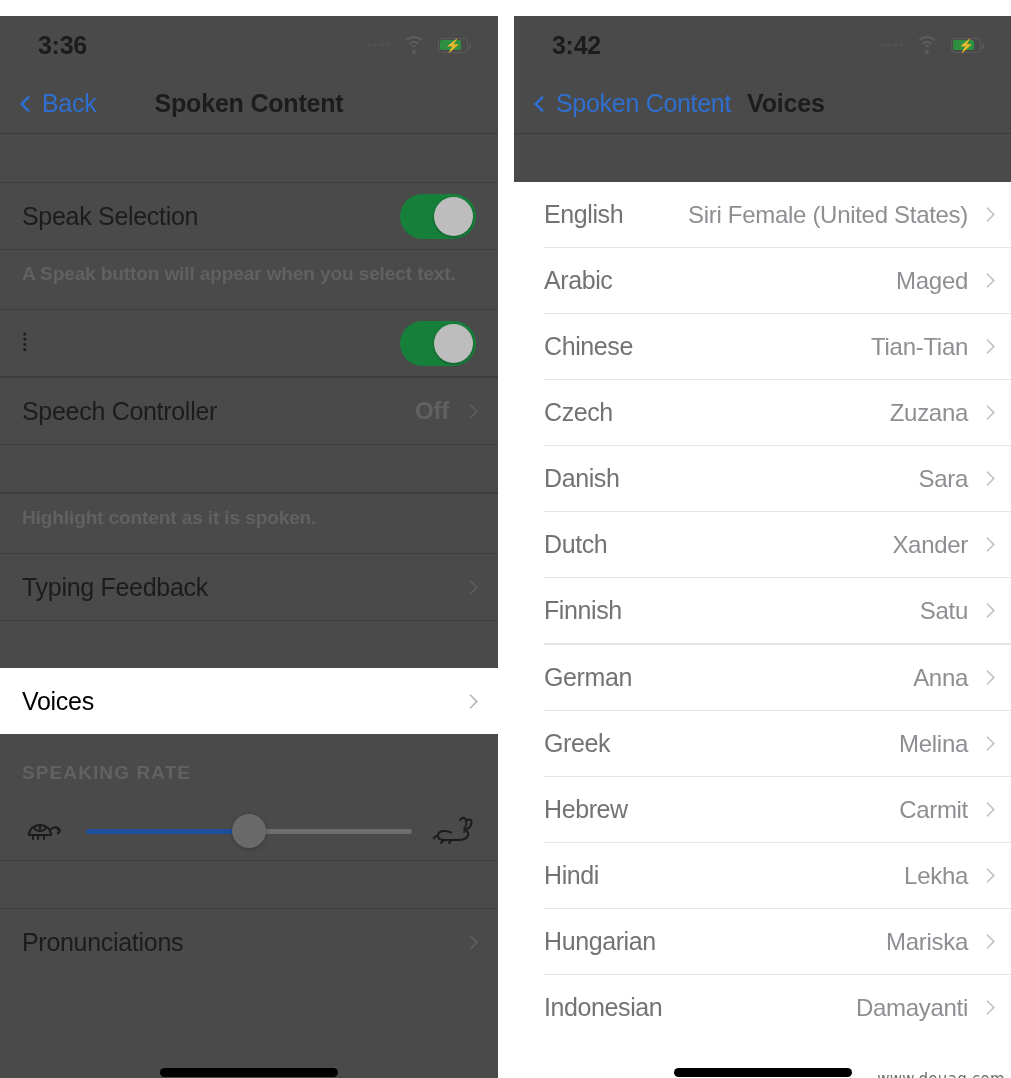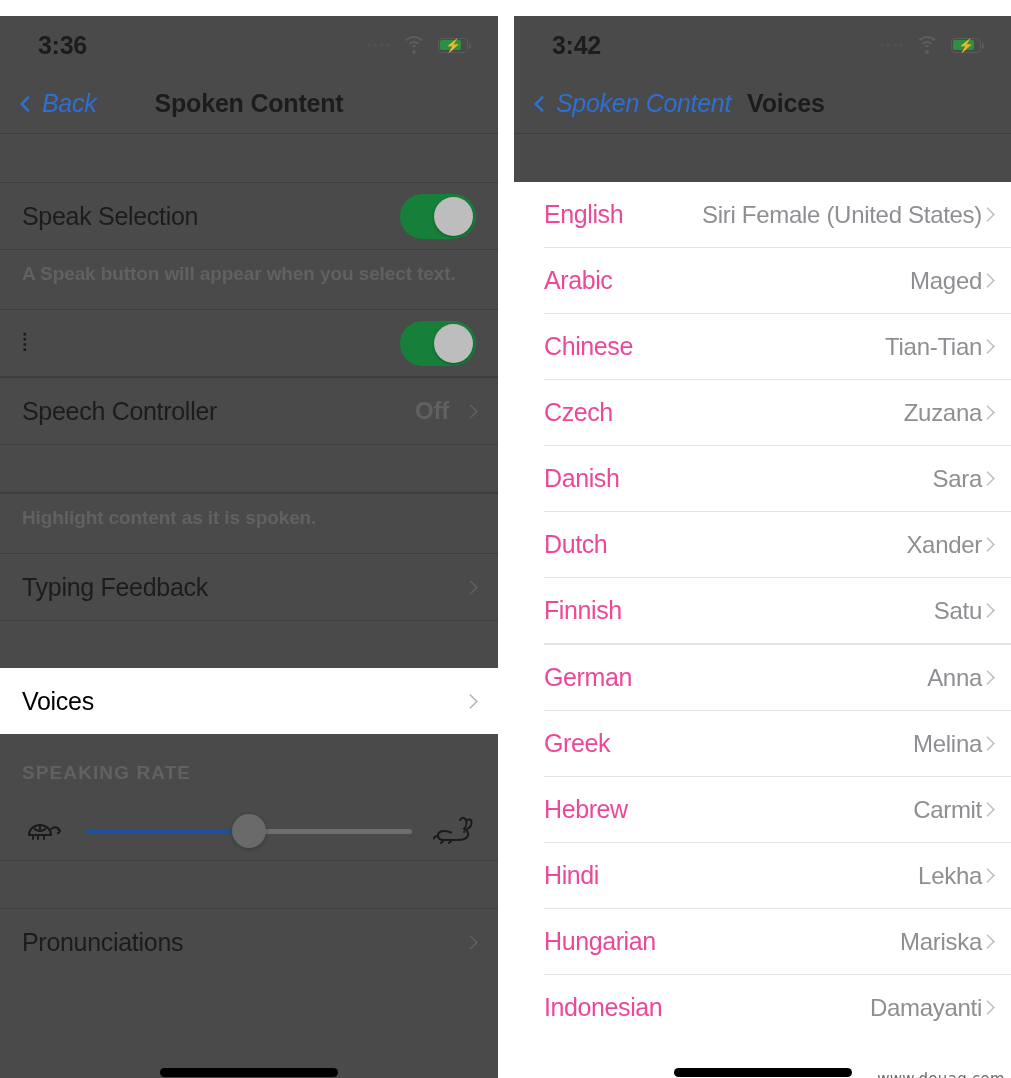--- a/index.html
+++ b/index.html
@@ -16,21 +16,21 @@
   #left-panel  { left: 0px;   width: 498px; height: 1078px; }
   #right-panel { left: 514px; width: 497px; height: 1078px; }
 
   
   .dim { background: #4a4a4a; }
   .dim .txt-primary   { color: #1c1c1c; }
   .dim .txt-secondary { color: #5d5d5d; }
   .dim .txt-tertiary  { color: #616161; font-weight: bold; }
   .dim .chev          { color: #5e5e5e; }
   .bright { background: #ffffff; }
-  .bright .txt-primary   { color: #ec4899; }
+  .bright .txt-primary   { color: #737373; }
   .bright .txt-secondary { color: #8e8e93; }
   .bright .chev          { color: #c4c4c6; }
 
   
   .statusbar {
     position: relative; height: 58px;
     display: flex; align-items: center; justify-content: space-between;
     padding: 0 30px 0 38px;
   }
   .sb-time { font-size: 25px; font-weight: 700; letter-spacing: -0.3px; }
@@ -46,21 +46,21 @@
   .wifi .w3 { width: 6px;  height: 6px;  top: 9px; }
   .wifi .dot { width: 4.2px; height: 4.2px; border-radius: 50%; background: currentColor; border: none;
                top: 13.5px; left: 50%; }
   .batt { position: relative; width: 30px; height: 15px; border: 1.6px solid currentColor; border-radius: 4px; opacity:.85; }
   .batt .fill { position:absolute; left:1.4px; top:1.4px; bottom:1.4px; width: 72%; background:#2a9c3f; border-radius:2px; }
   .batt .cap { position:absolute; right:-4.4px; top:4.5px; width:2.6px; height:5.5px; background: currentColor; border-radius:0 2px 2px 0; }
   .batt .bolt { position:absolute; left:50%; top:50%; transform:translate(-50%,-50%); font-size:13px; line-height:1; }
 
   
   .navbar { position: relative; height: 59px; display:flex; align-items:center; padding: 0 18px; }
-  .nav-back { display: flex; align-items: center; gap: 8px; cursor: pointer; font-style: italic; }
+  .nav-back { display: flex; align-items: center; gap: 8px; cursor: pointer; }
   .chev-left {
     width: 12px; height: 12px; border-left: 3.2px solid #2f6fd0; border-bottom: 3.2px solid #2f6fd0;
     transform: rotate(45deg); margin-left: 4px; border-radius: 1px;
   }
   .nav-back-label { font-size: 25px; color: #2f6fd0; letter-spacing: -0.3px; }
   .nav-title-center {
     position: absolute; left: 0; right: 0; text-align: center;
     font-size: 25px; font-weight: 700; letter-spacing: -0.2px; pointer-events:none;
   }
   .nav-title-inline { font-size: 25px; font-weight: 700; letter-spacing: -0.2px; margin-left: 16px; }
@@ -100,21 +100,21 @@
   .slider .fill  { position:absolute; left:0; width: 50%; height: 5px; border-radius: 3px; background:#1d4f9c; }
   .slider .thumb { position:absolute; left: 50%; transform: translateX(-50%);
                    width: 34px; height: 34px; border-radius: 50%; background: #6a6a6a;
                    box-shadow: 0 1px 4px rgba(0,0,0,.25); }
   .ico-animal { width: 46px; height: 34px; flex:none; display:flex; align-items:center; justify-content:center; }
   .ico-animal svg { width: 46px; height: 34px; }
 
   
   .vrow { display:flex; align-items:center; justify-content: space-between; height: 65px; padding: 0 18px 0 30px; }
   .vrow-lang  { font-size: 25px; letter-spacing: -0.4px; font-weight: 400; }
-  .vrow-right { display:flex; align-items:center; }
+  .vrow-right { display:flex; align-items:center; gap: 14px; }
   .vrow-voice { font-size: 24px; letter-spacing: -0.3px; }
 
   
   .home-ind { position: absolute; bottom: 17px; left: 50%; transform: translateX(-50%);
               width: 178px; height: 9px; border-radius: 5px; background: #000; }
 
   
   .watermark { position: absolute; right: 6px; bottom: 6px; font-size: 15px; color: #6a6a6a;
                font-family: "DejaVu Sans", sans-serif; letter-spacing: .3px; }
 

